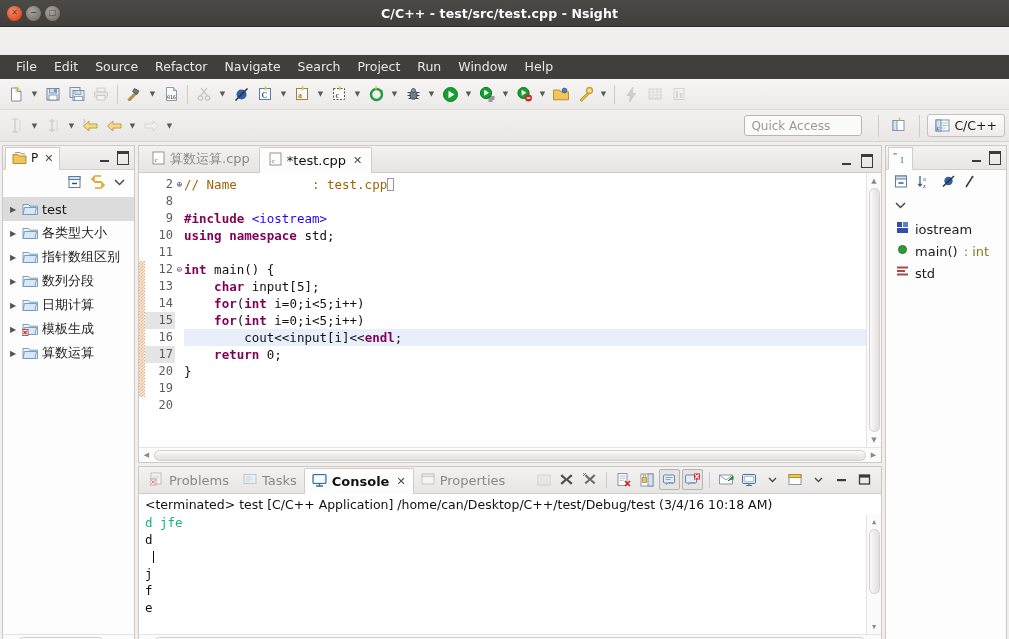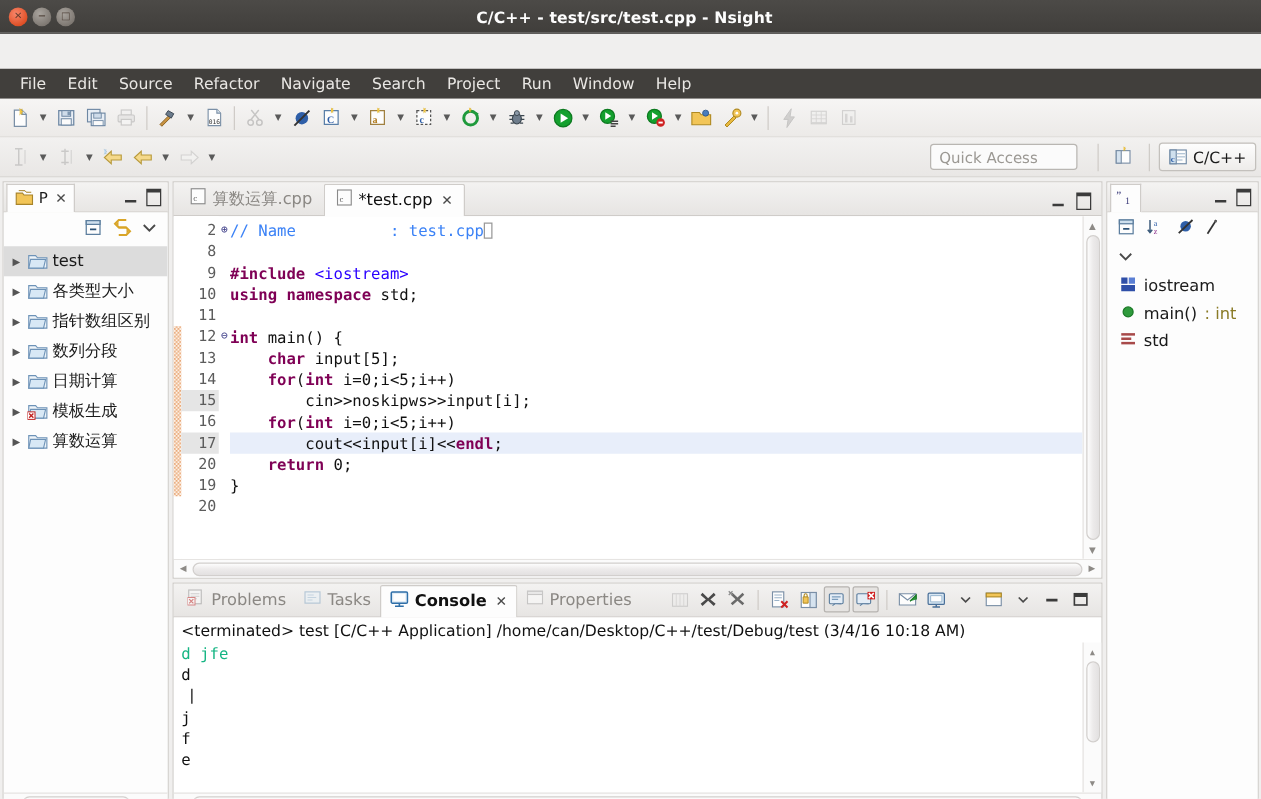--- a/index.html
+++ b/index.html
@@ -206,21 +206,21 @@
     font-size: 9px; color: #3a3a86;
   }
   .codearea {
     flex: 1; position: relative; overflow: hidden;
     font-family: "DejaVu Sans Mono","Liberation Mono",monospace;
     font-size: 12.5px; padding-top: 3px; margin-left: 9px;
   }
   .cline { height: 17px; line-height: 17px; white-space: pre; }
   .cline.hl { background: #e8eefa; }
   .kw   { color: #7f0055; font-weight: bold; }
-  .cmt  { color: #3b82f6; }
+  .cmt  { color: #a16207; }
   .inc  { color: #2a00ff; }
   .plain{ color: #111111; }
   .caret-box { display:inline-block; width:7px; height:13px; border:1px solid #999; vertical-align:-2px;}
 
   
   .vscroll {
     width: 15px; flex-shrink: 0; background: #fbfbfb;
     border-left: 1px solid #e6e4e2;
     display: flex; flex-direction: column; align-items: center;
     padding: 1px 0;
@@ -719,21 +719,20 @@
           </div>
         <div class="codearea" id="codearea">
             <div class="cline"><span class="cmt">// Name          : test.cpp</span><span class="caret-box"></span></div>
             <div class="cline">&nbsp;</div>
             <div class="cline"><span class="kw">#include </span><span class="inc">&lt;iostream&gt;</span></div>
             <div class="cline"><span class="kw">using namespace </span><span class="plain">std;</span></div>
             <div class="cline">&nbsp;</div>
             <div class="cline"><span class="kw">int </span><span class="plain">main() {</span></div>
             <div class="cline"><span class="kw">    char </span><span class="plain">input[5];</span></div>
             <div class="cline"><span class="kw">    for</span><span class="plain">(</span><span class="kw">int </span><span class="plain">i=0;i&lt;5;i++)</span></div>
-            <div class="cline"><span class="plain">        cin&gt;&gt;noskipws&gt;&gt;input[i];</span></div>
             <div class="cline"><span class="kw">    for</span><span class="plain">(</span><span class="kw">int </span><span class="plain">i=0;i&lt;5;i++)</span></div>
             <div class="cline hl"><span class="plain">        cout&lt;&lt;input[i]&lt;&lt;</span><span class="kw">endl</span><span class="plain">;</span></div>
             <div class="cline"><span class="kw">    return </span><span class="plain">0;</span></div>
             <div class="cline"><span class="plain">}</span></div>
             <div class="cline">&nbsp;</div>
           </div>
         <div class="vscroll">
           <div class="vs-arrow">▲</div>
           <div class="vs-track">
             <div class="vs-thumb" style="top:0; height:100%;"></div>

